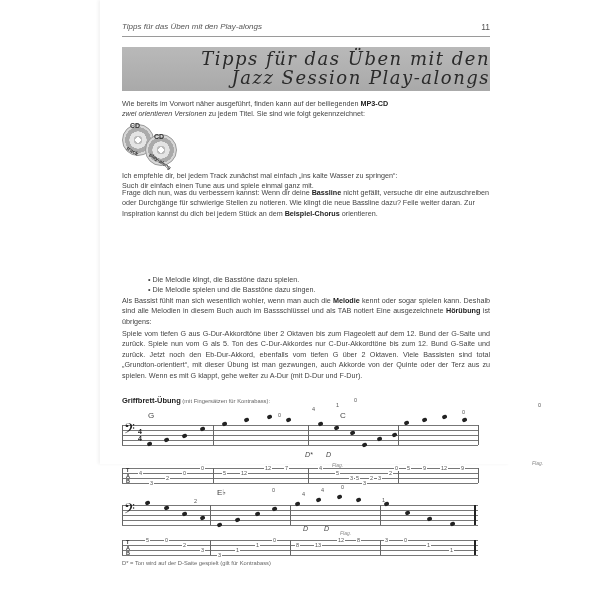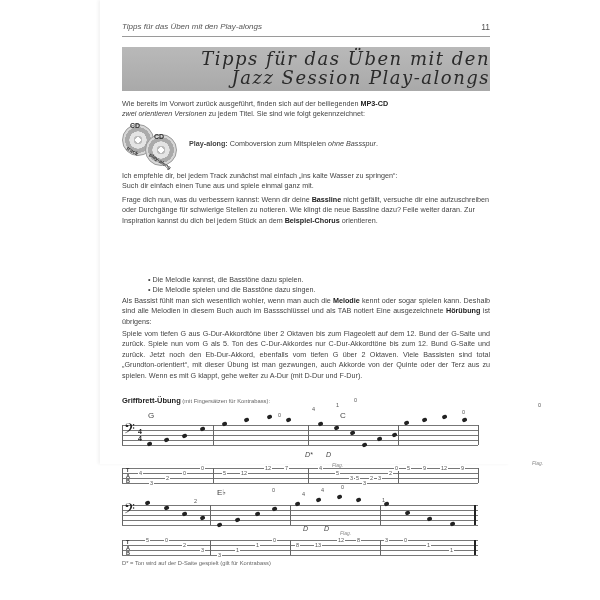--- a/index.html
+++ b/index.html
@@ -53,50 +53,47 @@
     <span>Tipps für das Üben mit den Play-alongs</span>
     <span class="pg">11</span>
   </div>
 
   <div class="title-banner">
     <div class="t t1">Tipps für das Üben mit den</div>
     <div class="t t2">Jazz Session Play-alongs</div>
   </div>
 
   <div class="p" style="top:99px;">
-    <span>Wie bereits im Vorwort zurück ausgeführt, finden sich auf der beiliegenden </span><b>MP3-CD</b><br>
+    <span>Wie bereits im Vorwort näher ausgeführt, finden kann auf der beiliegenden </span><b>MP3-CD</b><br>
     <i>zwei orientieren Versionen</i><span> zu jedem Titel. Sie sind wie folgt gekennzeichnet:</span>
   </div>
 
   <div class="cd" style="left:22px; top:124px; width:30px; height:30px;"></div>
   <div class="cd-label" style="left:30px; top:122px;">CD</div>
   <div class="cd-label" style="left:26px; top:148px; font-size:5.5px; transform:rotate(30deg);">track</div>
   <div class="cd" style="left:45px; top:134px; width:30px; height:30px;"></div>
   <div class="cd-label" style="left:54px; top:133px;">CD</div>
   <div class="cd-label" style="left:48px; top:158px; font-size:5px; transform:rotate(35deg);">play-along</div>
 
-  <div class="legend-line" style="left:89px; top:139px;">
-    <b>Play-along:</b><span> Comboversion zum Mitspielen </span><i>ohne Bassspur</i><span>.</span>
-  </div>
 
   <div class="p" style="top:171px;">
     <span>Ich empfehle dir, bei jedem Track zunächst mal einfach „ins kalte Wasser zu springen“:</span><br>
     <span>Such dir einfach einen Tune aus und spiele einmal ganz mit.</span>
   </div>
 
-  <div class="p" style="top:195px;">
+  <div class="p" style="top:188px;">
     <span>Frage dich nun, was du verbessern kannst: Wenn dir deine </span><b>Bassline</b><span> nicht gefällt, versuche dir eine aufzuschreiben oder Durchgänge für schwierige Stellen zu notieren. Wie klingt die neue Bassline dazu? Feile weiter daran. Zur Inspiration kannst du dich bei jedem Stück an dem </span><b>Beispiel-Chorus</b><span> orientieren.</span>
   </div>
 
   <div class="p just" style="top:248px;margin-top:48px;">
     <span>Als Bassist fühlt man sich wesentlich wohler, wenn man auch die </span><b>Melodie</b><span> kennt oder sogar spielen kann. Deshalb sind alle Melodien in diesem Buch auch im Bassschlüssel und als TAB notiert Eine ausgezeichnete </span><b>Hörübung</b><span> ist übrigens:</span>
   </div>
 
   <div class="bullets" style="top:275px;">
-    <div>• Die Melodie kannst, die Basstöne dazu spielen.</div>
+    <div>• Die Melodie klingt, die Basstöne dazu spielen.</div>
     <div>• Die Melodie spielen und die Basstöne dazu singen.</div>
   </div>
 
 
   <div class="p just" style="top:329px;">Spiele vom tiefen G aus G-Dur-Akkordtöne über 2 Oktaven bis zum Flageolett auf dem 12. Bund der G-Saite und zurück. Spiele nun vom G als 5. Ton des C-Dur-Akkordes nur C-Dur-Akkordtöne bis zum 12. Bund G-Saite und zurück. Jetzt noch den Eb-Dur-Akkord, ebenfalls vom tiefen G über 2 Oktaven. Viele Bassisten sind total „Grundton-orientiert“, mit dieser Übung ist man gezwungen, auch Akkorde von der Quinte oder der Terz aus zu spielen. Wenn es mit G klappt, gehe weiter zu A-Dur (mit D-Dur und F-Dur).</div>
 
   <div class="section-h">
     <span style="font-size:7.5px;font-weight:bold;color:#222;">Griffbrett-Übung</span><span> (mit Fingersätzen für Kontrabass):</span>
   </div>
 

